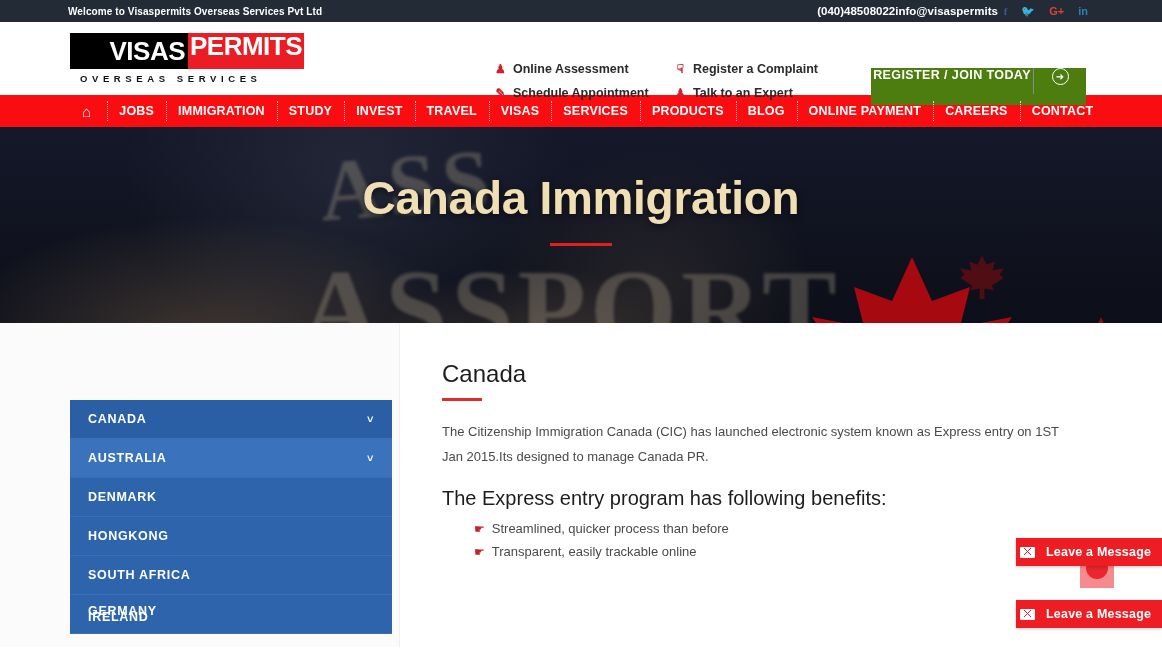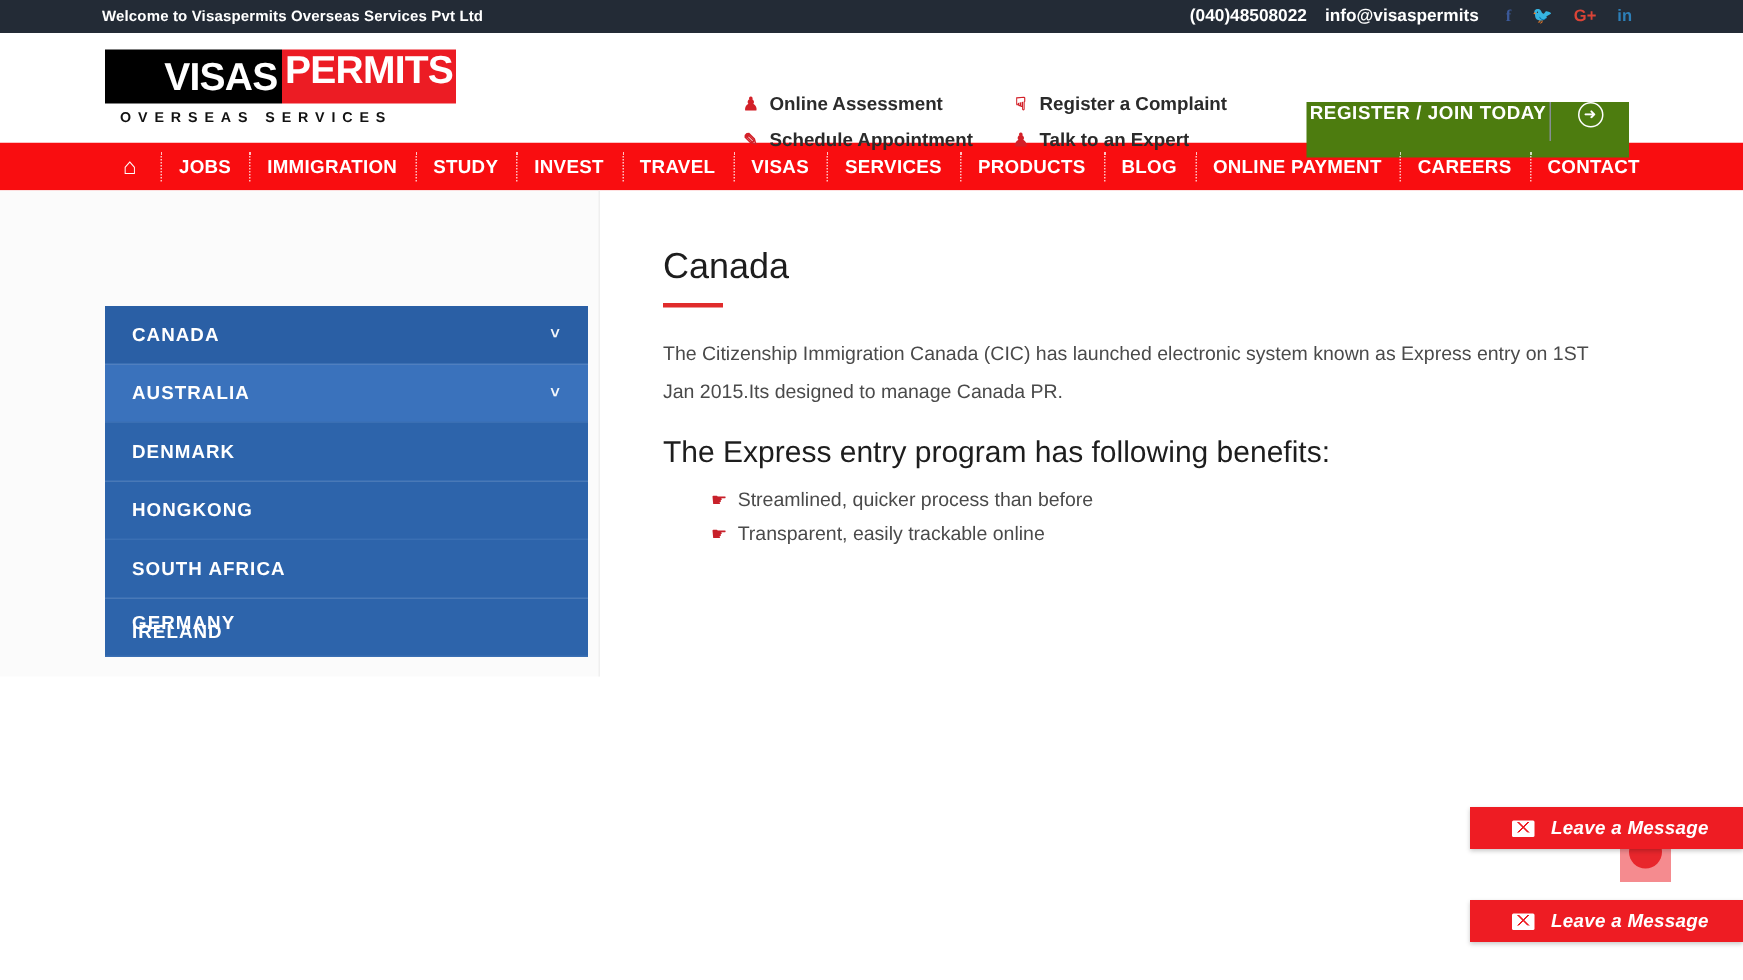--- a/index.html
+++ b/index.html
@@ -15,21 +15,21 @@
   .topbar {
     height: 22px; background: #232b36; color: #fff;
     display: flex; align-items: center; position: relative;
   }
   .topbar-welcome {
     font-size: 10px; font-weight: bold; color: #ffffff;
     margin-left: 68px; letter-spacing: .1px;
   }
   .topbar-right {
     position: absolute; right: 74px; top: 0; height: 22px;
-    display: flex; align-items: center; gap: 12px;
+    display: flex; align-items: center; gap: 0;
   }
   .topbar-phone, .topbar-email {
     font-size: 11.5px; font-weight: bold; color: #ffffff;
   }
   .social { display: flex; align-items: center; gap: 14px; margin-left: 6px; }
   .social span {
     font-size: 11px; font-weight: bold; line-height: 1;
     display: inline-block;
   }
   .ic-fb { color: #3b5998; font-family: "Liberation Serif", serif; font-size: 13px; }
@@ -194,23 +194,23 @@
   .bullets li {
     font-size: 13px; color: #4a4a4a; line-height: 22.5px;
     display: flex; align-items: baseline; gap: 7px;
   }
   .bullet-ico { color: #c8202a; font-size: 12px; line-height: 1; }
 
   
   .chat-a { position: absolute; right: 0; top: 538px; }
   .chat-b { position: absolute; right: 0; top: 600px; }
   .chat-btn {
-    background: #ee1c23; height: 28px; width: 182px;
-    display: flex; align-items: center; gap: 11px; padding-left: 28px;
-    cursor: pointer; box-shadow: 0 1px 3px rgba(0,0,0,.22); font-style: italic;
+    background: #ee1c23; height: 28px; width: 146px;
+    display: flex; align-items: center; gap: 11px; padding-left: 4px;
+    cursor: pointer; box-shadow: 0 1px 3px rgba(0,0,0,.22);
   }
   .chat-btn .env {
     width: 15px; height: 11px; background: #fff; position: relative;
     border-radius: 1px; flex: 0 0 15px;
   }
   .chat-btn .env::after {
     content: ""; position: absolute; left: 1px; top: 1px;
     width: 13px; height: 7px;
     background: linear-gradient(135deg, transparent 46%, #ee1c23 47%, #ee1c23 53%, transparent 54%),
                 linear-gradient(45deg, transparent 46%, #ee1c23 47%, #ee1c23 53%, transparent 54%);
@@ -302,20 +302,32 @@
     <div class="nav-item">TRAVEL</div>
     <div class="nav-item">VISAS</div>
     <div class="nav-item">SERVICES</div>
     <div class="nav-item">PRODUCTS</div>
     <div class="nav-item">BLOG</div>
     <div class="nav-item">ONLINE PAYMENT</div>
     <div class="nav-item">CAREERS</div>
     <div class="nav-item">CONTACT</div>
   </nav>
 
+  <div class="hero">
+    <div class="hero-passport-text pt1">ASSPORT</div>
+    <div class="hero-passport-text pt2">ASS</div>
+    <div class="leaf leaf-e"></div>
+    <div class="leaf leaf-a"></div>
+    <div class="leaf leaf-b"></div>
+
+    <div class="hero-title-wrap">
+      <div class="hero-title">Canada Immigration</div>
+      <div class="hero-underline"></div>
+    </div>
+  </div>
 
   <div class="content">
 
     <div class="sidebar-col">
       <div class="sidebar">
         <div class="side-item dark">
           <span>CANADA</span>
           <span class="side-chev">˅</span>
         </div>
         <div class="side-item alt">

